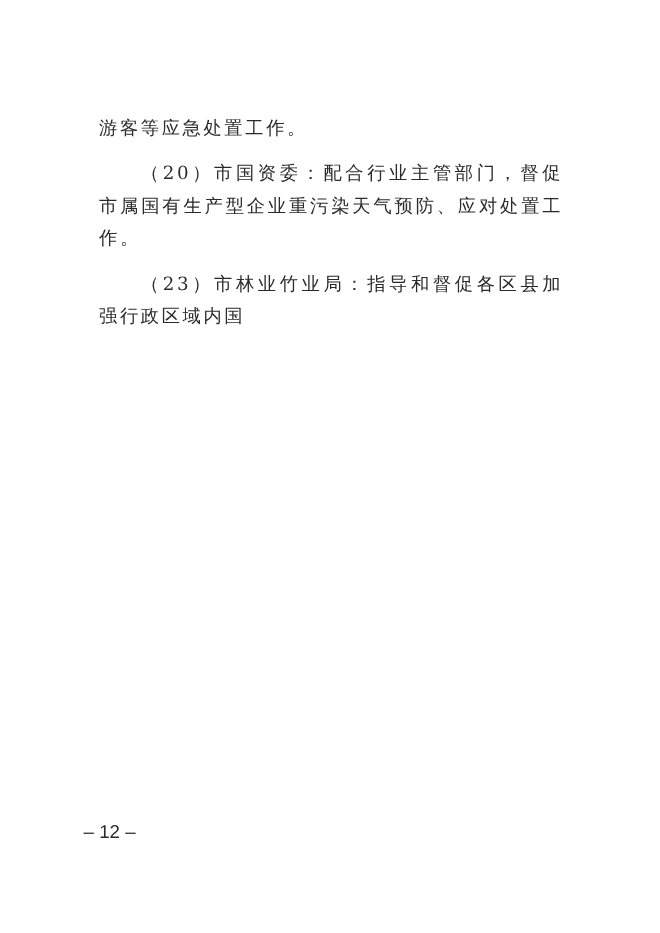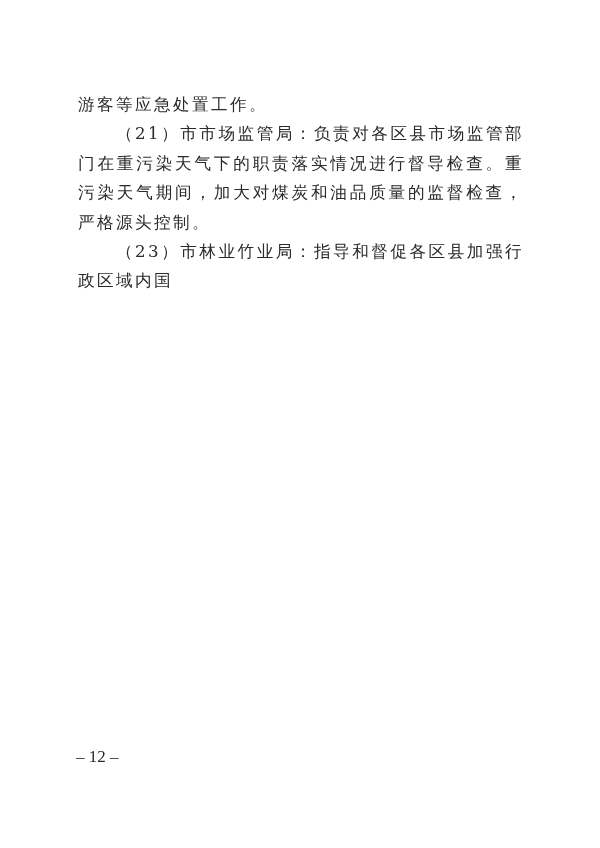--- a/index.html
+++ b/index.html
@@ -2,29 +2,29 @@
 <html><head>
 <meta charset="utf-8">
 <style>
   html, body { margin: 0; padding: 0; background: #ffffff; }
   body { width: 600px; height: 848px; position: relative; overflow: hidden; }
   .page {
     position: absolute; left: 78px; top: 90px; width: 446px;
     font-family: "DejaVu Serif", "Liberation Serif", serif;
     color: #2a2a2a; font-size: 16.6px; line-height: 29.4px;
   }
-  .p { margin: 0; text-align: justify; text-justify: inter-character; word-break: break-all; letter-spacing: 2.4px; }
+  .p { margin: 12px; text-align: justify; text-justify: inter-character; word-break: break-all; letter-spacing: 2.4px; }
   .p.indent { text-indent: 38px; }
   .footer {
     position: absolute; left: 76px; top: 747px;
-    font-family: Liberation Serif, serif; font-size: 17px; color: #2a2a2a;
+    font-family: Liberation Sans, sans-serif; font-size: 17px; color: #2a2a2a;
   }
 </style>
 </head>
 <body>
 
 <div class="page">
   <p class="p">游客等应急处置工作。</p>
-  <p class="p indent">（21）市市场监管局：负责对各区县市场监管部门在重污染天气下的职责落实情况进行督导检查。重污染天气期间，加大对煤炭和油品质量的监督检查，严格源头控制。</p>
+  <p class="p indent">（20）市国资委：配合行业主管部门，督促市属国有生产型企业重污染天气预防、应对处置工作。</p>
   <p class="p indent">（23）市林业竹业局：指导和督促各区县加强行政区域内国</p>
 </div>
 
 <div class="footer">– 12 –</div>
 
 </body></html>

